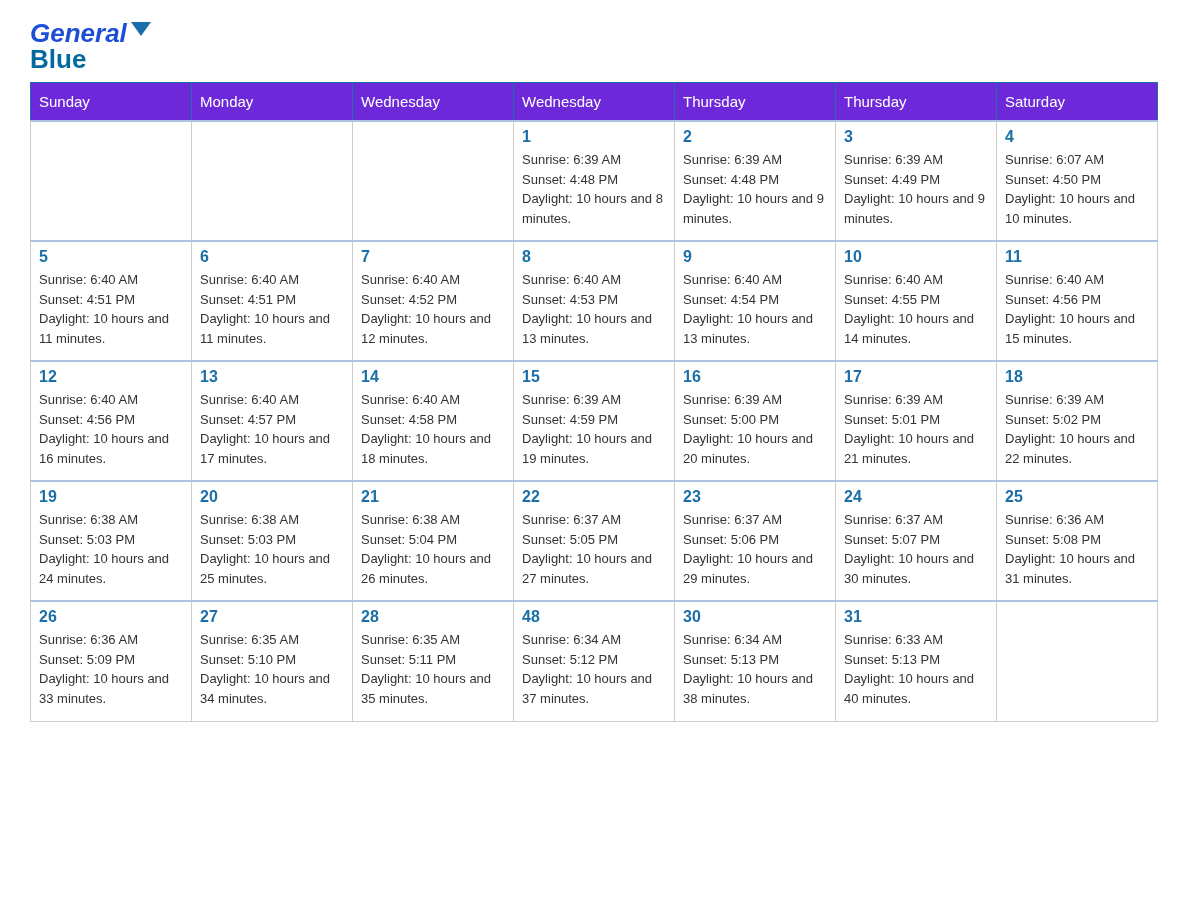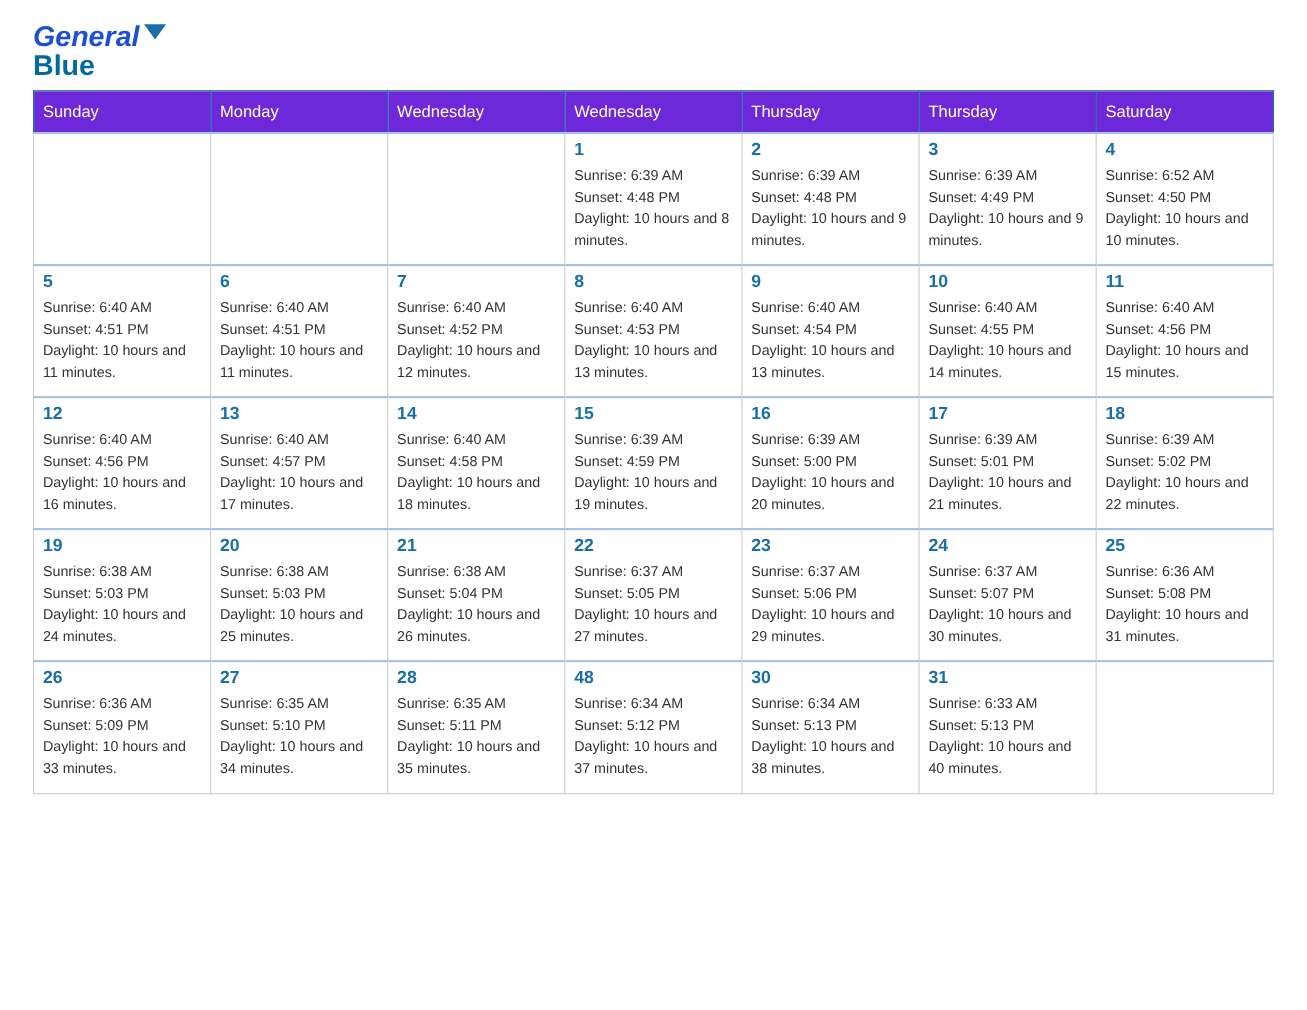--- a/index.html
+++ b/index.html
@@ -147,21 +147,21 @@
 Daylight: 10 hours and 9 minutes.</div>
         </td>
         <td>
           <div class="day-number">3</div>
           <div class="day-info">Sunrise: 6:39 AM
 Sunset: 4:49 PM
 Daylight: 10 hours and 9 minutes.</div>
         </td>
         <td>
           <div class="day-number">4</div>
-          <div class="day-info">Sunrise: 6:52 AM
+          <div class="day-info">Sunrise: 6:07 AM
 Sunset: 4:50 PM
 Daylight: 10 hours and 10 minutes.</div>
         </td>
       </tr>
       <tr class="week-row">
         <td>
           <div class="day-number">5</div>
           <div class="day-info">Sunrise: 6:40 AM
 Sunset: 4:51 PM
 Daylight: 10 hours and 11 minutes.</div>

